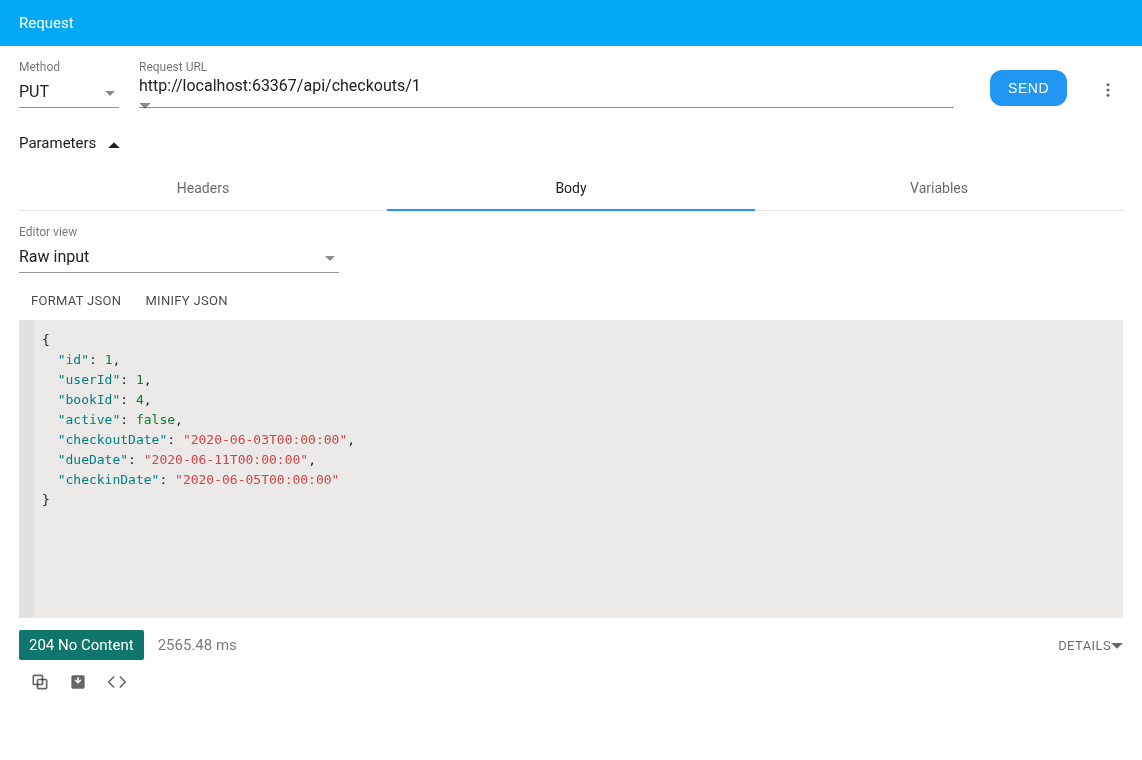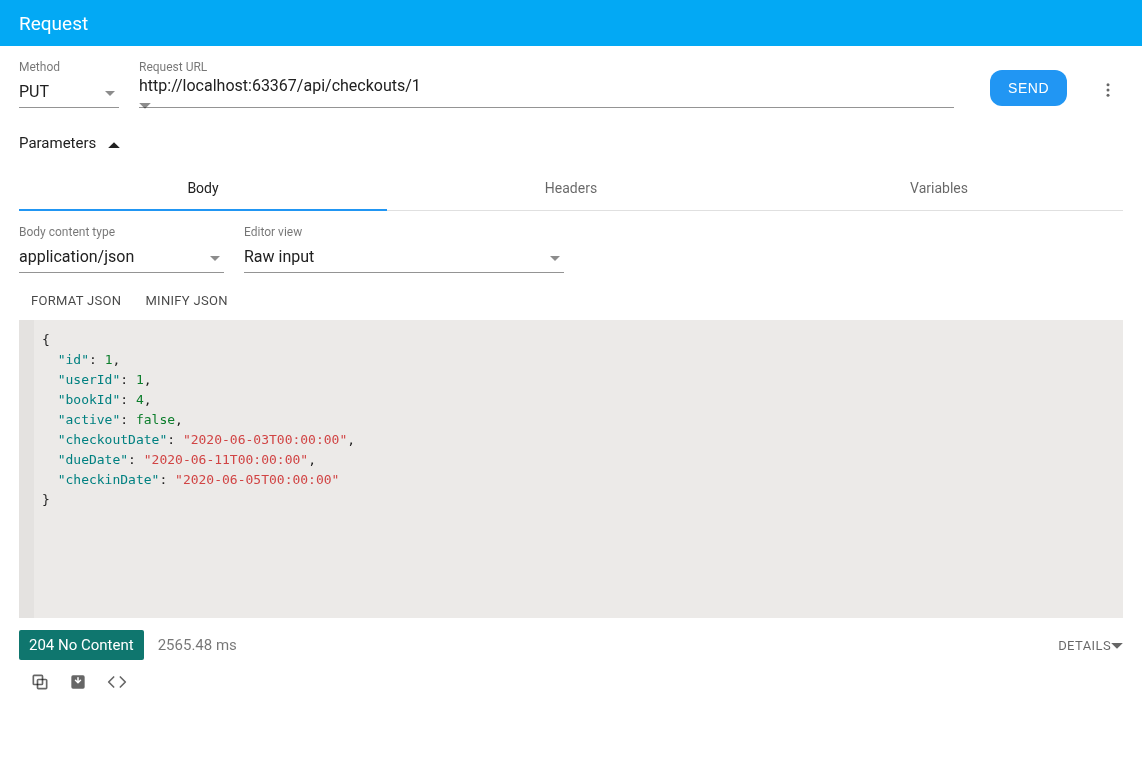--- a/index.html
+++ b/index.html
@@ -10,21 +10,21 @@
     background: #fff;
     width: 1142px;
   }
   .header {
     background: #03a9f4;
     color: #fff;
     height: 46px;
     display: flex;
     align-items: center;
     padding: 0 19px;
-    font-size: 19px;
+    font-size: 15px;
     font-weight: 400;
   }
   .top-row {
     display: flex;
     align-items: flex-end;
     padding: 14px 19px 0 19px;
     gap: 20px;
   }
   .field { display: flex; flex-direction: column; }
   .field-label {
@@ -223,37 +223,26 @@
 <div class="params-row">
   <span>Parameters</span>
   <span>
     <svg width="12" height="7" viewBox="0 0 10 6">
         <path d="M0 6l5-5 5 5z" fill="currentColor"></path>
       </svg>
   </span>
 </div>
 
 <div class="tabs">
+  <div class="tab">Headers</div>
   <div class="tab active">Body</div>
-  <div class="tab">Headers</div>
   <div class="tab">Variables</div>
 </div>
 
 <div class="body-editor-row">
-  <div class="field bct-field">
-    <span class="field-label">Body content type</span>
-    <div class="select-underline">
-      <span>application/json</span>
-      <span class="chev">
-        <svg width="10" height="6" viewBox="0 0 10 6">
-            <path d="M0 0l5 5 5-5z" fill="currentColor"></path>
-          </svg>
-      </span>
-    </div>
-  </div>
   <div class="field ev-field">
     <span class="field-label">Editor view</span>
     <div class="select-underline">
       <span>Raw input</span>
       <span class="chev">
         <svg width="10" height="6" viewBox="0 0 10 6">
             <path d="M0 0l5 5 5-5z" fill="currentColor"></path>
           </svg>
       </span>
     </div>

